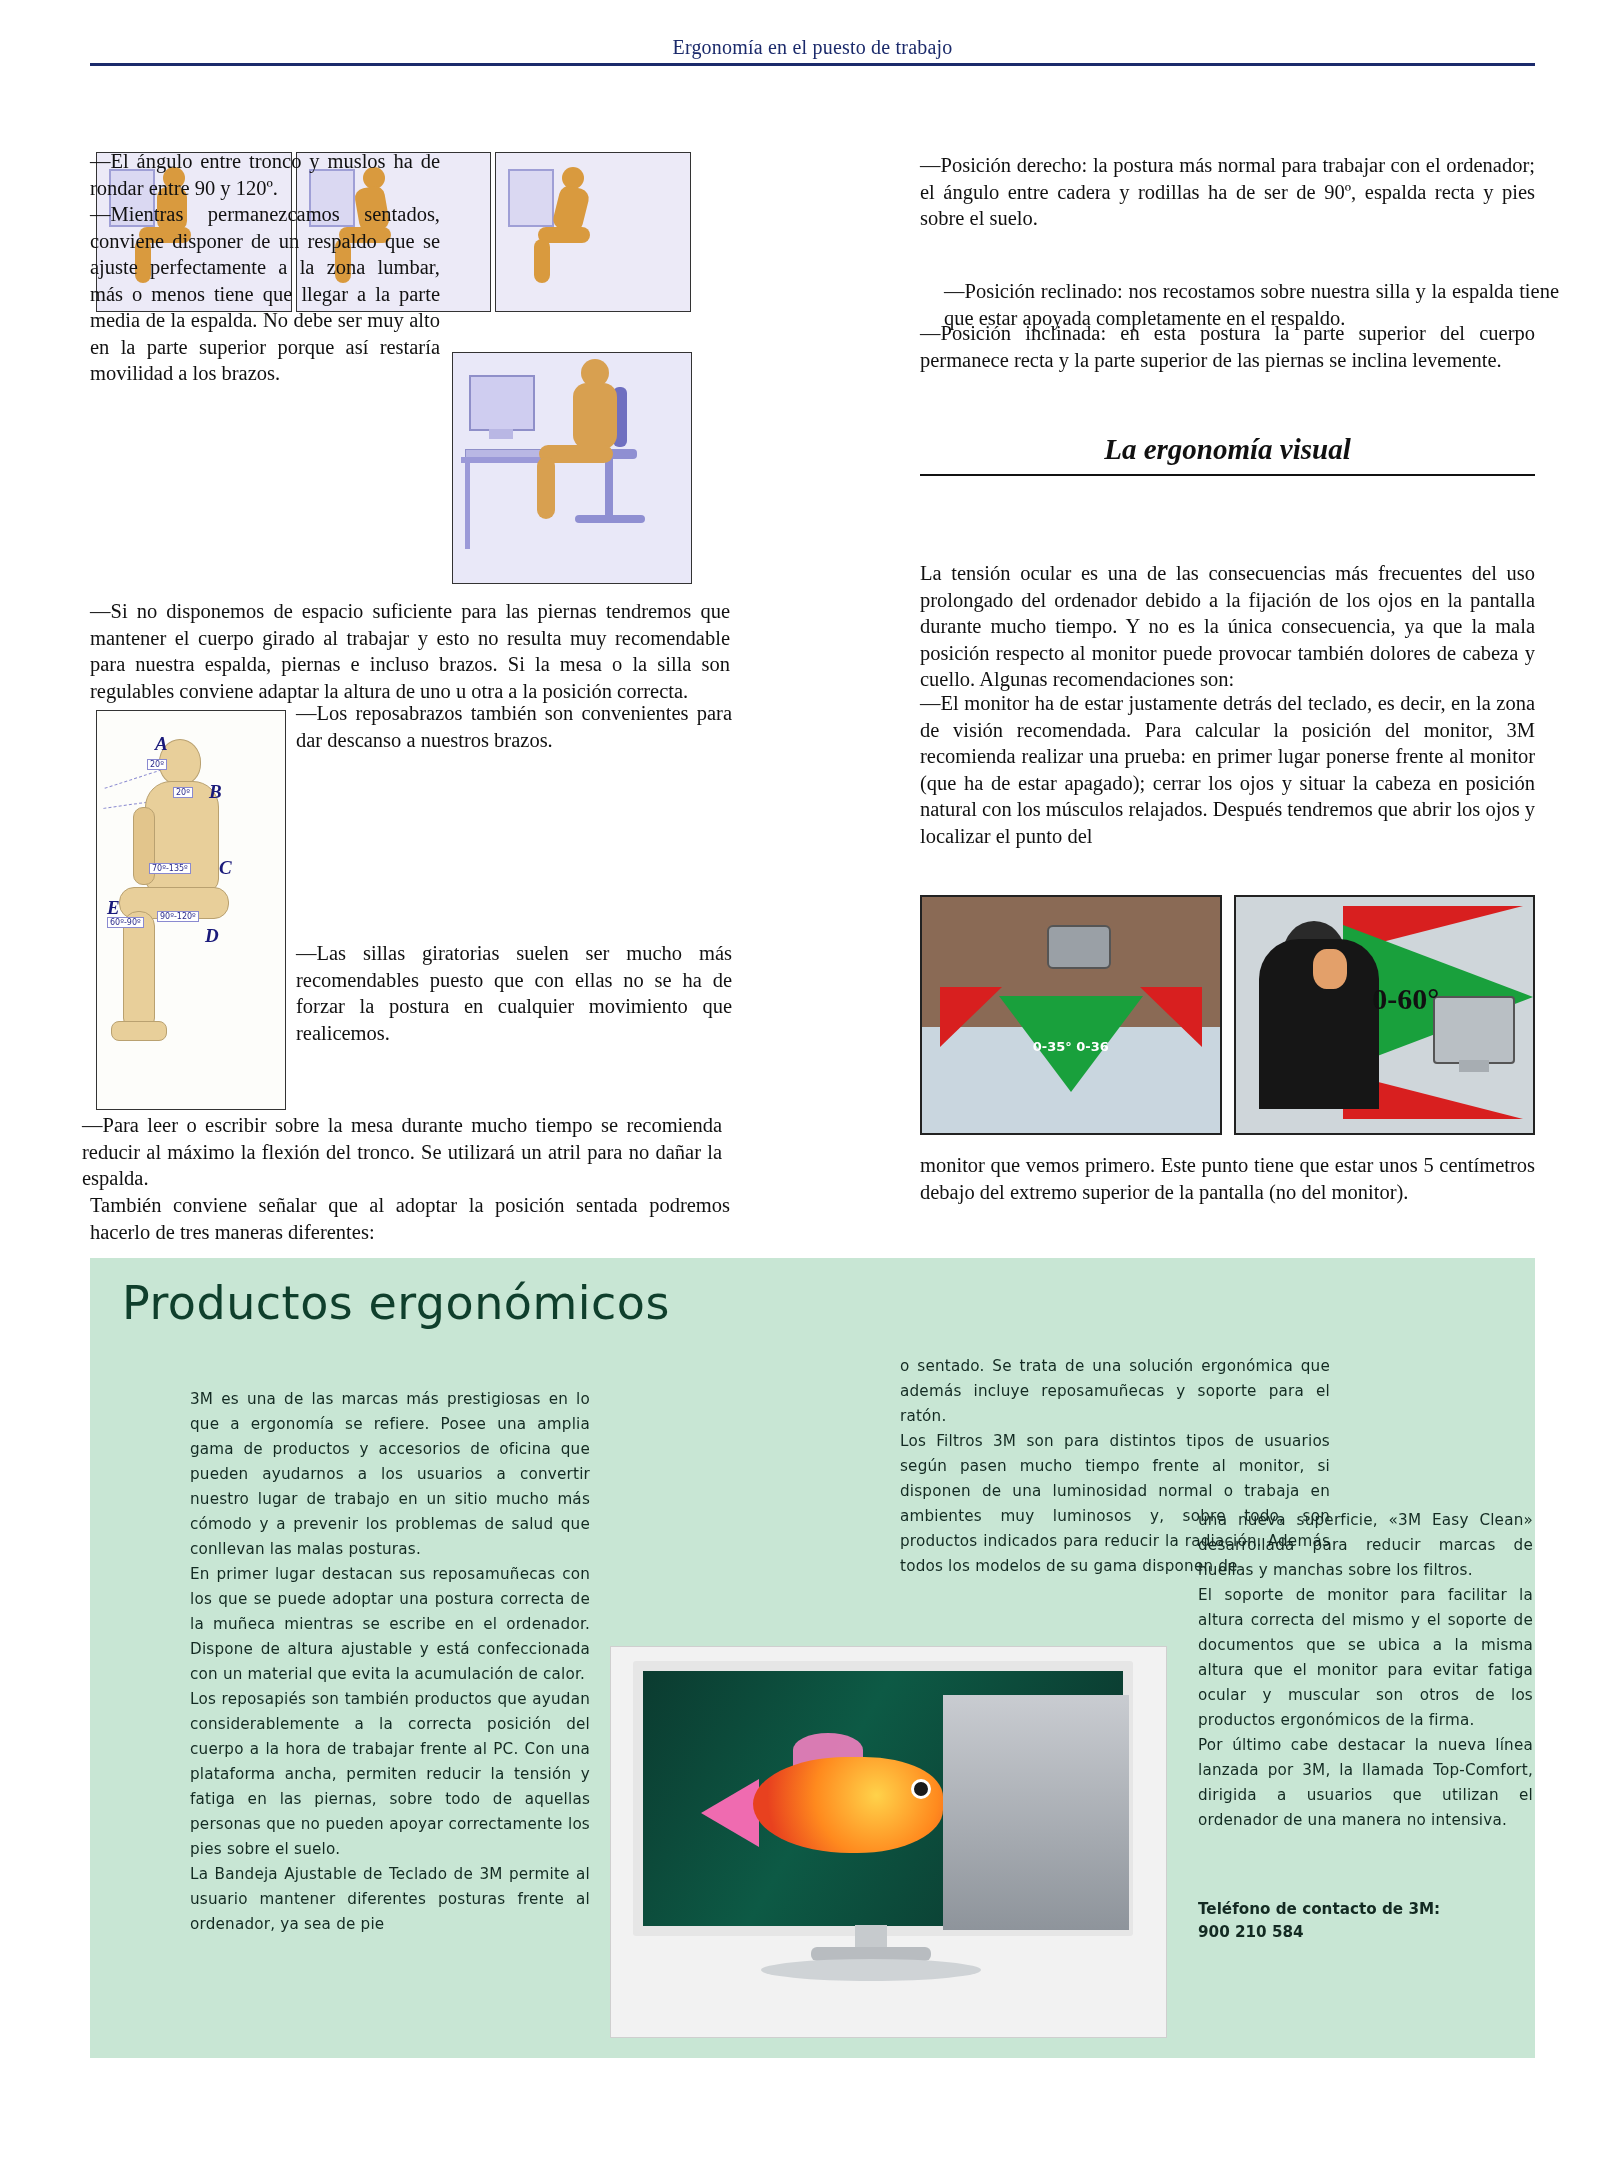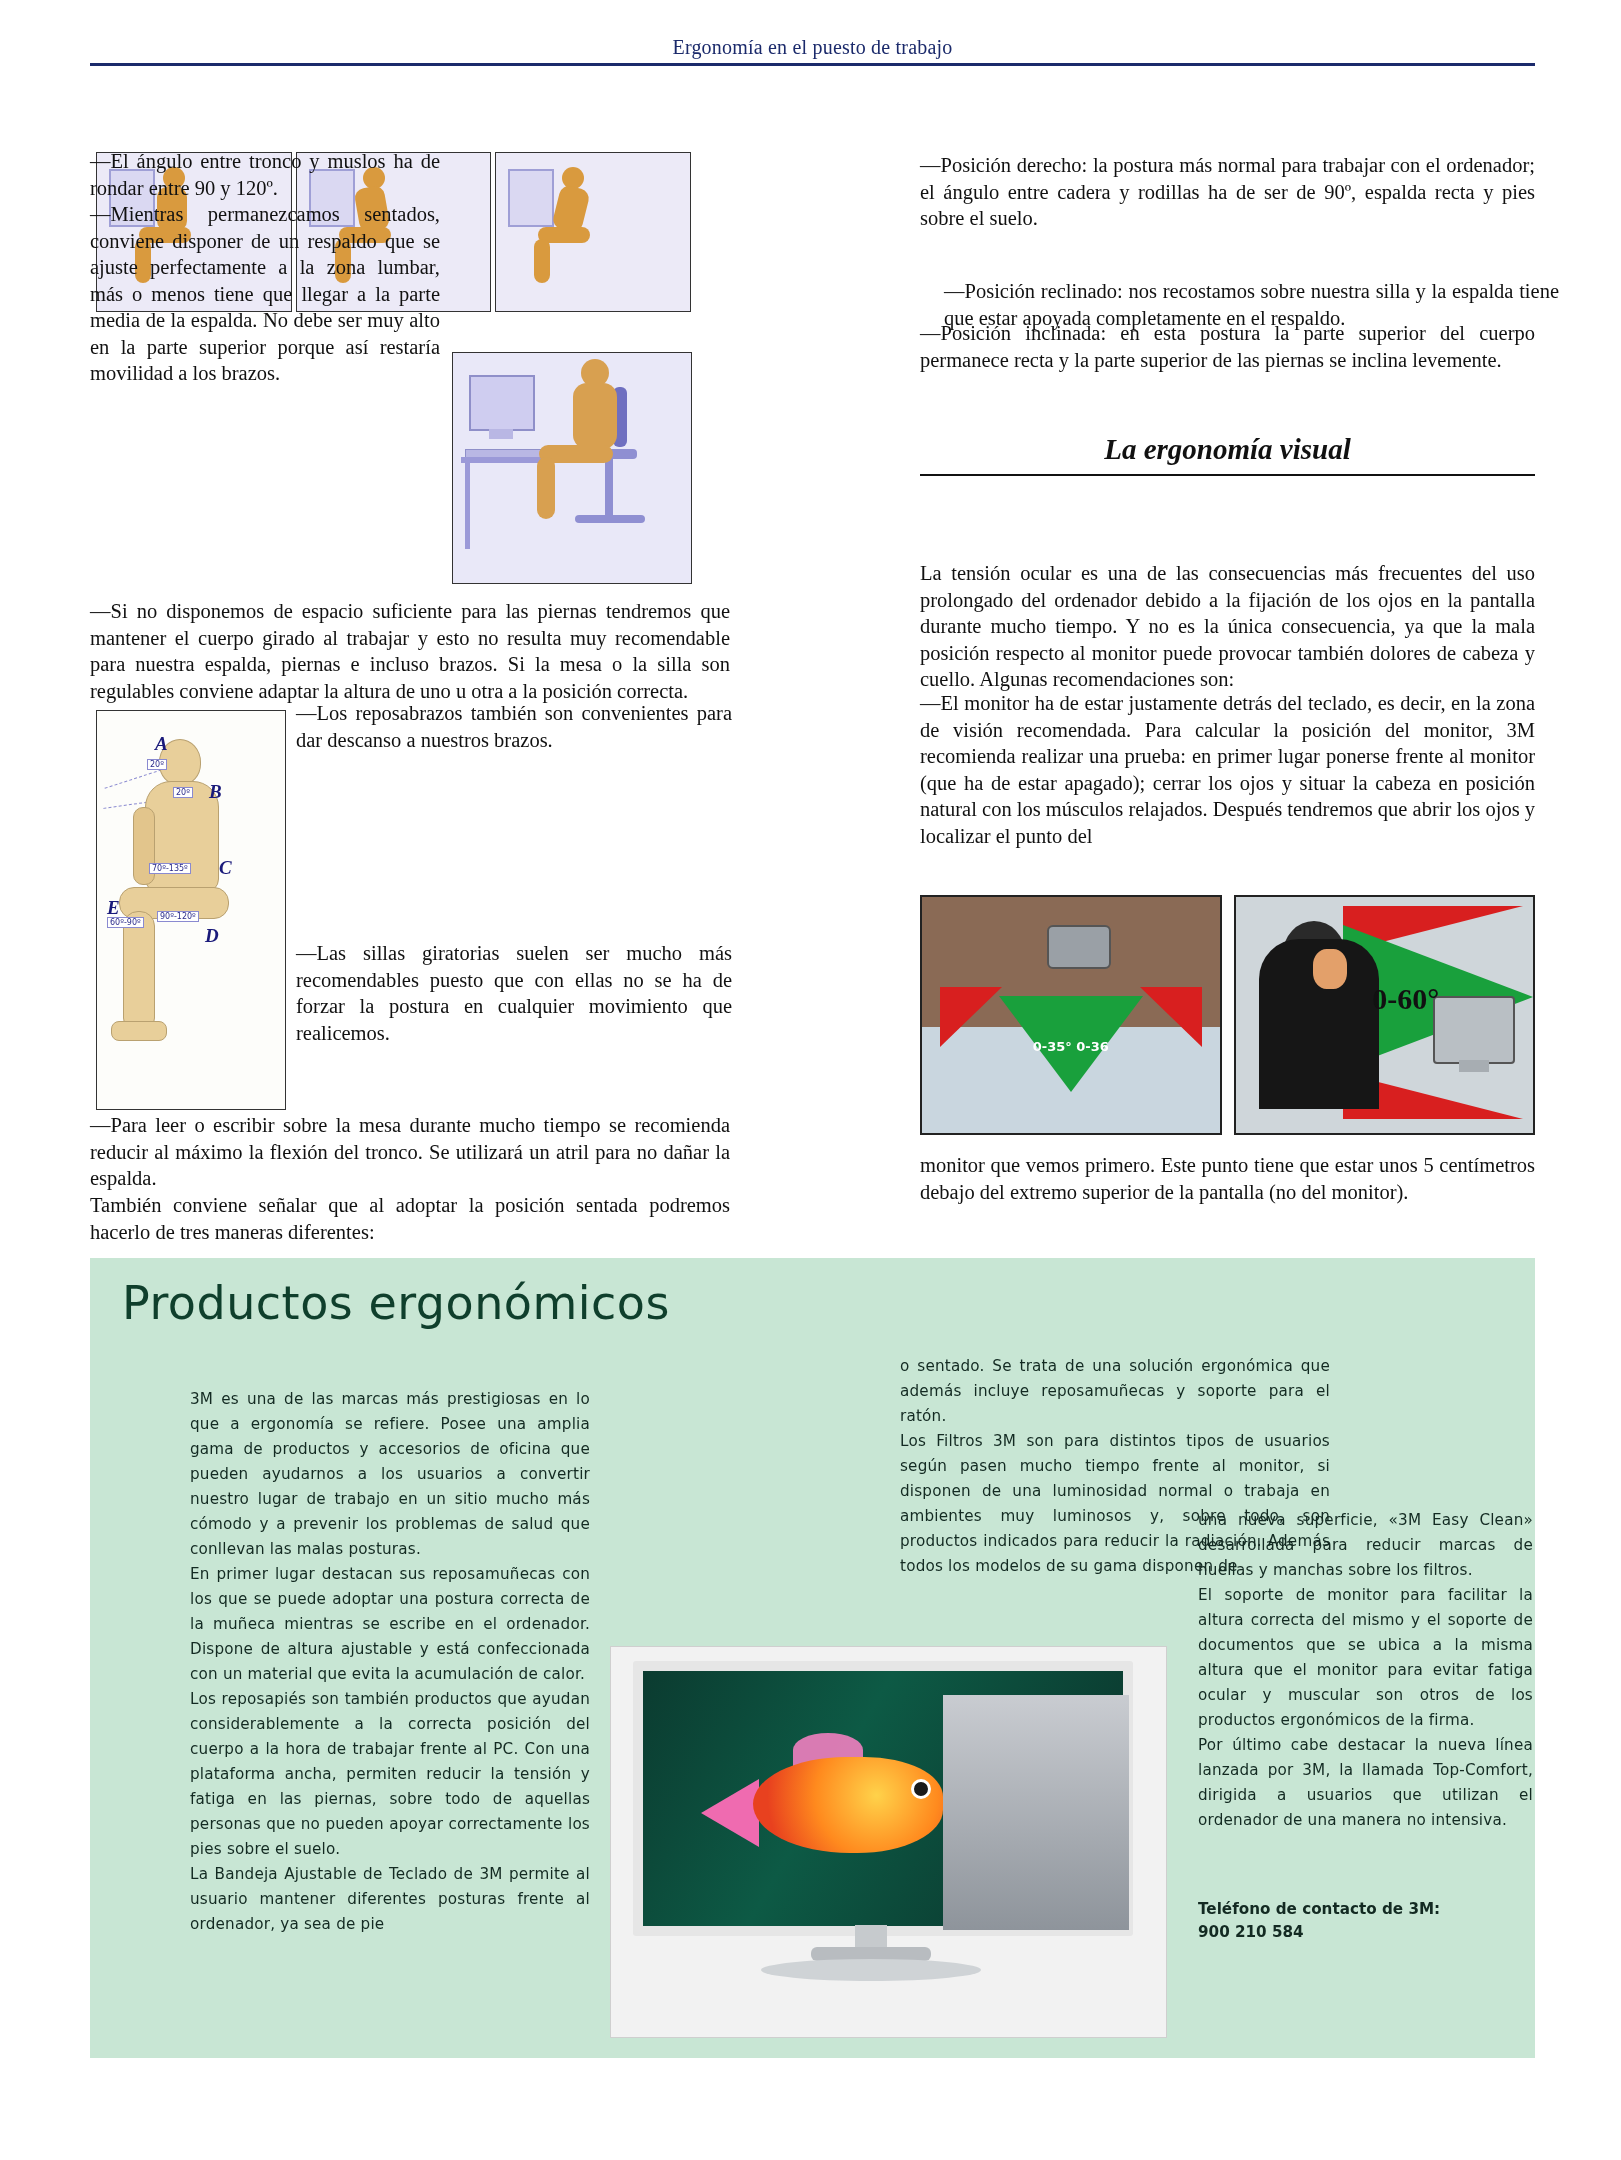--- a/index.html
+++ b/index.html
@@ -260,21 +260,21 @@
 
   <div class="col-left">
     <p class="body" style="width:350px;">—El ángulo entre tronco y muslos ha de rondar entre 90 y 120º.</p>
     <p class="body" style="width:350px;">—Mientras permanezcamos sentados, conviene disponer de un respaldo que se ajuste perfectamente a la zona lumbar, más o menos tiene que llegar a la parte media de la espalda. No debe ser muy alto en la parte superior porque así restaría movilidad a los brazos.</p>
   </div>
   <p class="body" style="position:absolute;left:90px;top:460px;width:640px;"></p>
 
   <p class="body" style="position:absolute;left:90px;top:598px;width:640px;">—Si no disponemos de espacio suficiente para las piernas tendremos que mantener el cuerpo girado al trabajar y esto no resulta muy recomendable para nuestra espalda, piernas e incluso brazos. Si la mesa o la silla son regulables conviene adaptar la altura de uno u otra a la posición correcta.</p>
   <p class="body" style="position:absolute;left:296px;top:700px;width:436px;">—Los reposabrazos también son convenientes para dar descanso a nuestros brazos.</p>
   <p class="body" style="position:absolute;left:296px;top:940px;width:436px;">—Las sillas giratorias suelen ser mucho más recomendables puesto que con ellas no se ha de forzar la postura en cualquier movimiento que realicemos.</p>
-  <p class="body" style="position:absolute;left:90px;top:1112px;width:640px;">—Para leer o escribir sobre la mesa durante mucho tiempo se recomienda reducir al máximo la flexión del tronco. Se utilizará un atril para no dañar la espalda.</p>
+  <p class="body" style="position:absolute;left:82px;top:1112px;width:640px;">—Para leer o escribir sobre la mesa durante mucho tiempo se recomienda reducir al máximo la flexión del tronco. Se utilizará un atril para no dañar la espalda.</p>
   <p class="body" style="position:absolute;left:90px;top:1192px;width:640px;">También conviene señalar que al adoptar la posición sentada podremos hacerlo de tres maneras diferentes:</p>
 
   <p class="body" style="position:absolute;left:920px;top:152px;width:615px;">—Posición derecho: la postura más normal para trabajar con el ordenador; el ángulo entre cadera y rodillas ha de ser de 90º, espalda recta y pies sobre el suelo.</p>
   <p class="body" style="position:absolute;left:944px;top:250px;width:615px;margin-top:28px;">—Posición reclinado: nos recostamos sobre nuestra silla y la espalda tiene que estar apoyada completamente en el respaldo.</p>
   <p class="body" style="position:absolute;left:920px;top:320px;width:615px;">—Posición inclinada: en esta postura la parte superior del cuerpo permanece recta y la parte superior de las piernas se inclina levemente.</p>
 
   <div class="sec">
     <h3>La ergonomía visual</h3>
     <div class="line"></div>
   </div>

